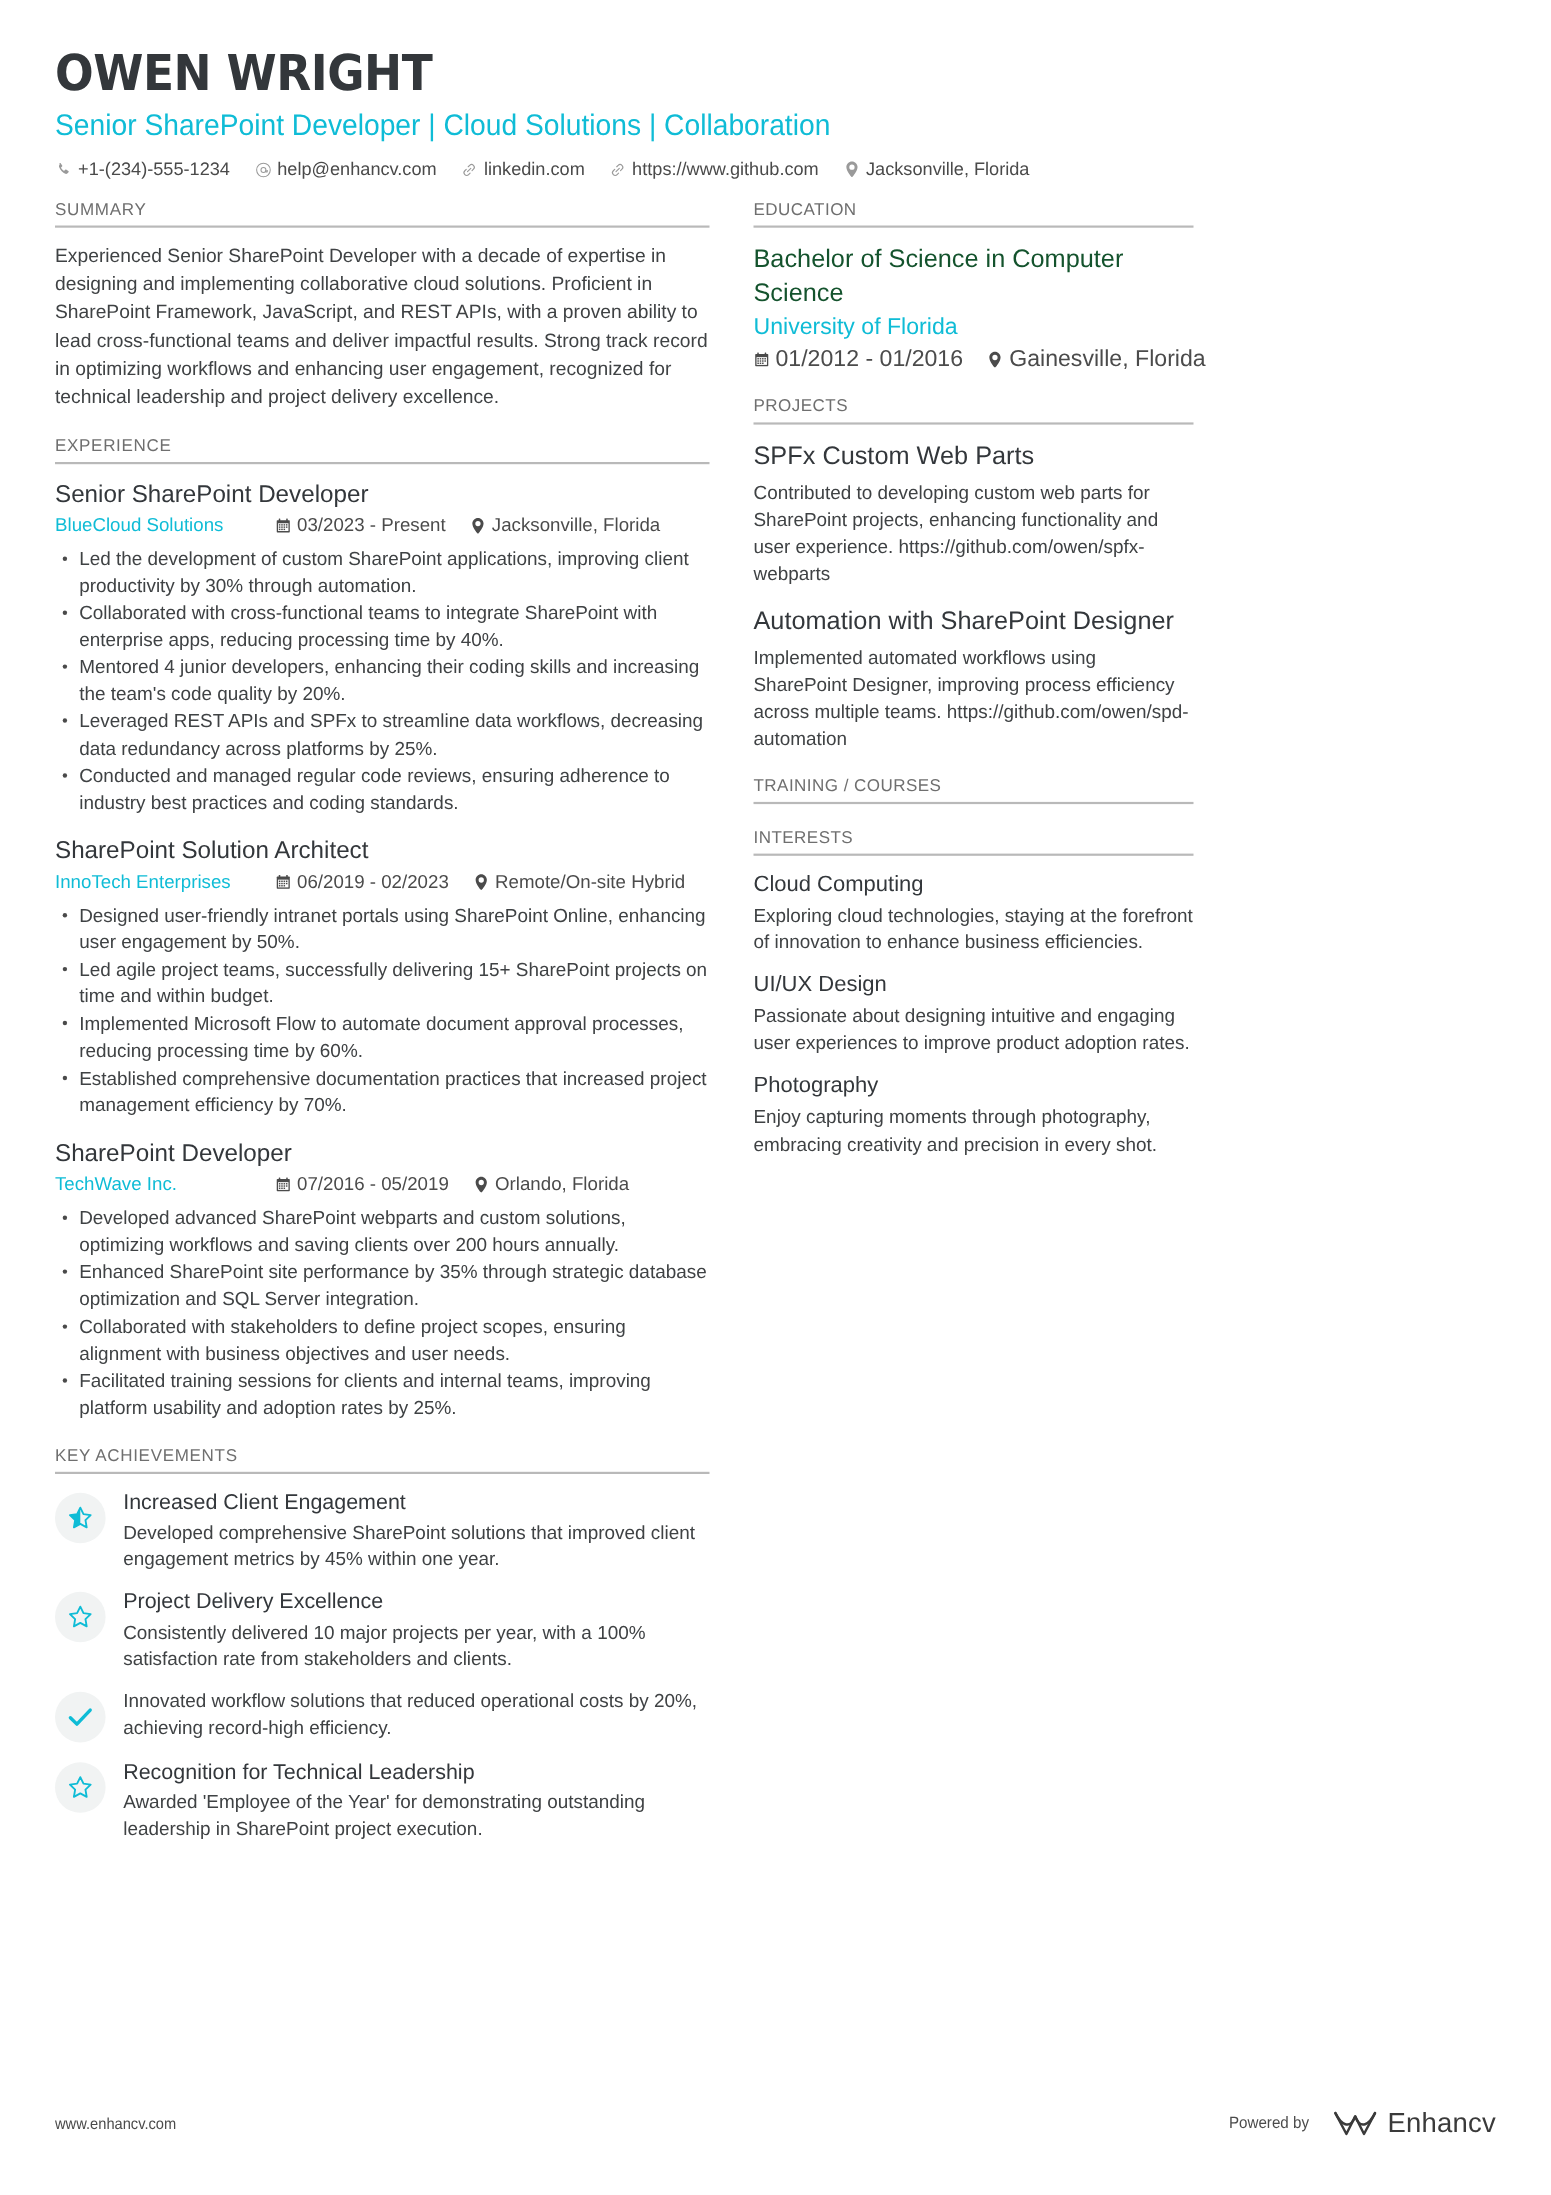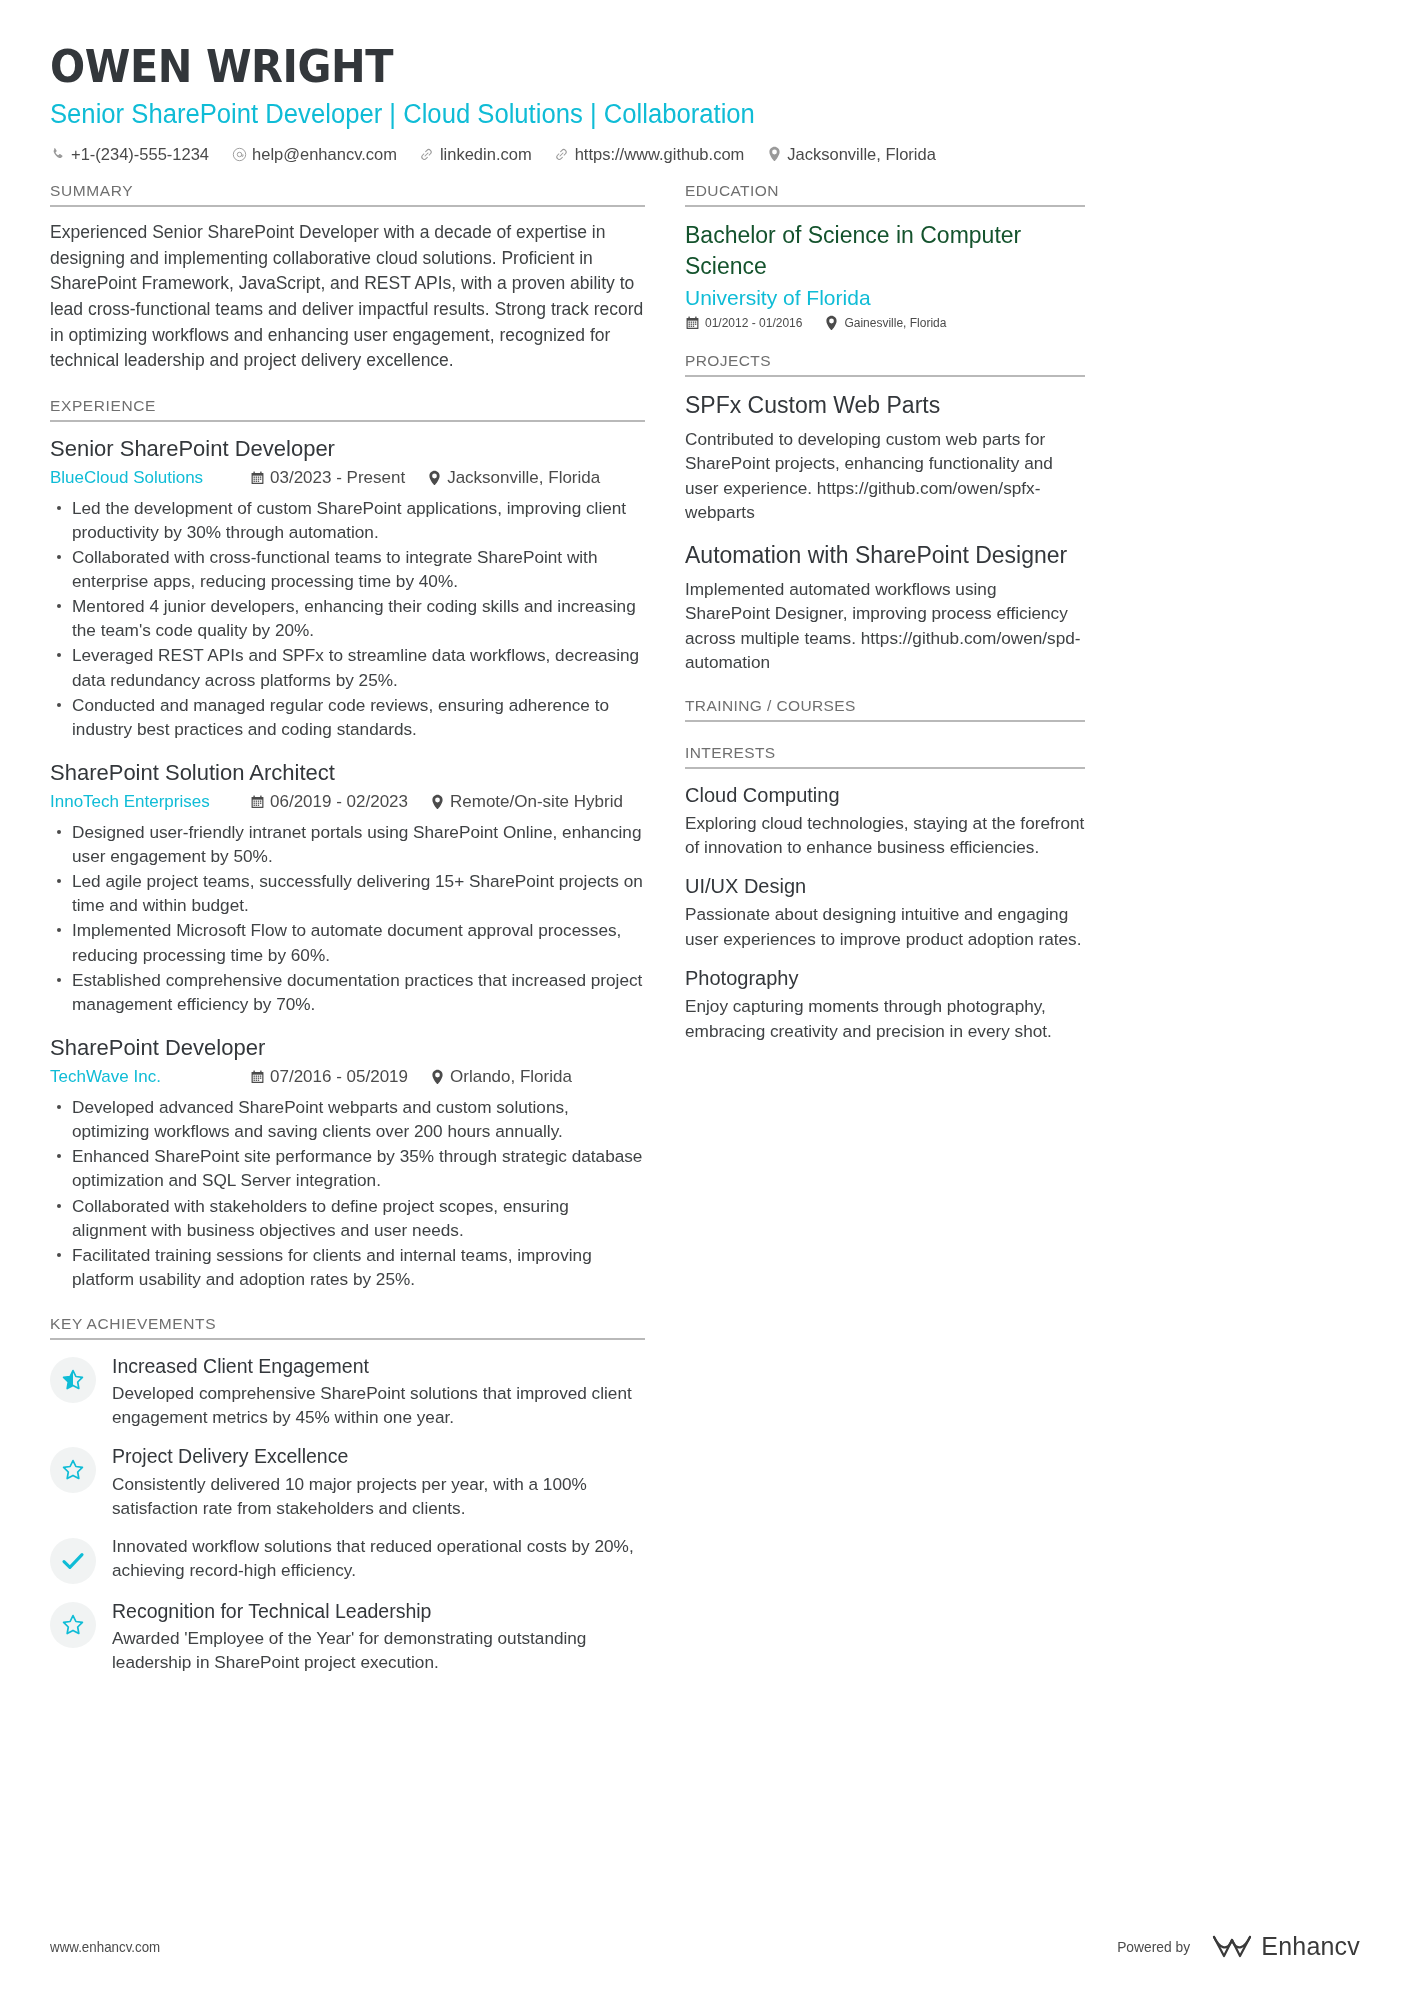--- a/index.html
+++ b/index.html
@@ -223,21 +223,21 @@
   }
   .edu-school {
     font-size: 21px;
     color: #0fbcd6;
     line-height: 1.4;
     margin-bottom: 3px;
   }
   .edu-meta {
     display: flex;
     align-items: flex-start;
-    font-size: 12px;
+    font-size: 21px;
     color: #4b4b4b;
   }
 
   .sec-proj  { margin-top: 22px; }
   .sec-train { margin-top: 22px; }
   .sec-int   { margin-top: 22px; }
 
   .proj { margin-bottom: 16px; }
   .proj:last-child { margin-bottom: 0; }
   .proj-title {
@@ -278,21 +278,21 @@
     font-size: 17.2px;
     line-height: 1.42;
     color: #3f4244;
   }
 
   
   .footer {
     position: absolute;
     left: 50px;
     right: 50px;
-    bottom: 34px;
+    bottom: 50px;
     display: flex;
     align-items: center;
     justify-content: space-between;
   }
   .footer-url {
     font-size: 14.5px;
     color: #4b4b4b;
     transform: scaleX(0.92);
     transform-origin: left center;
   }

